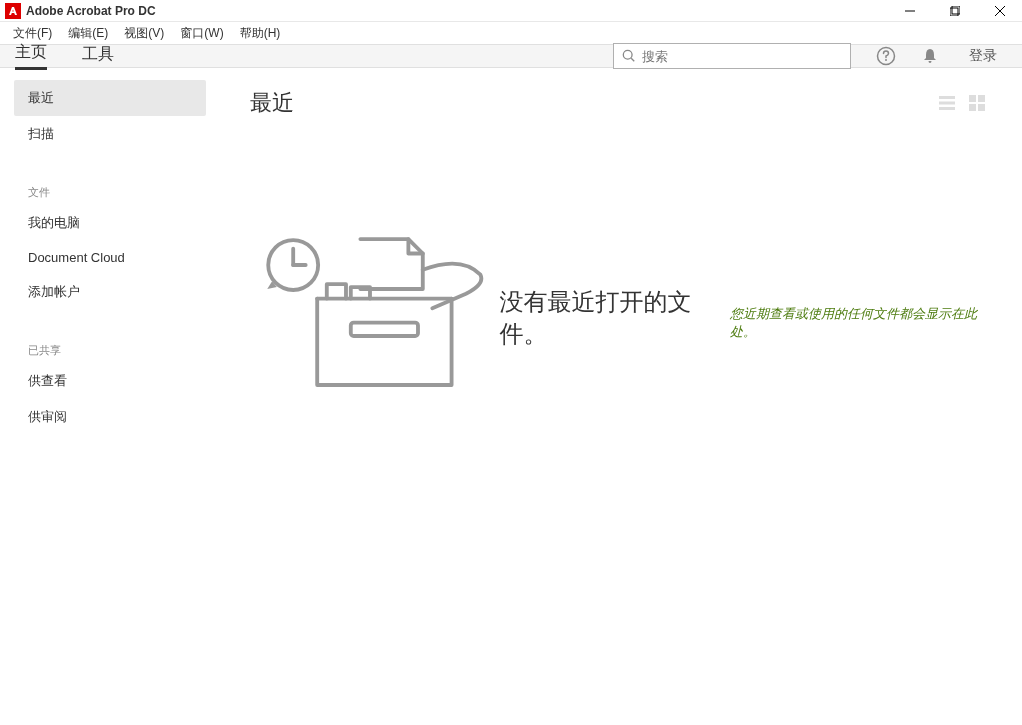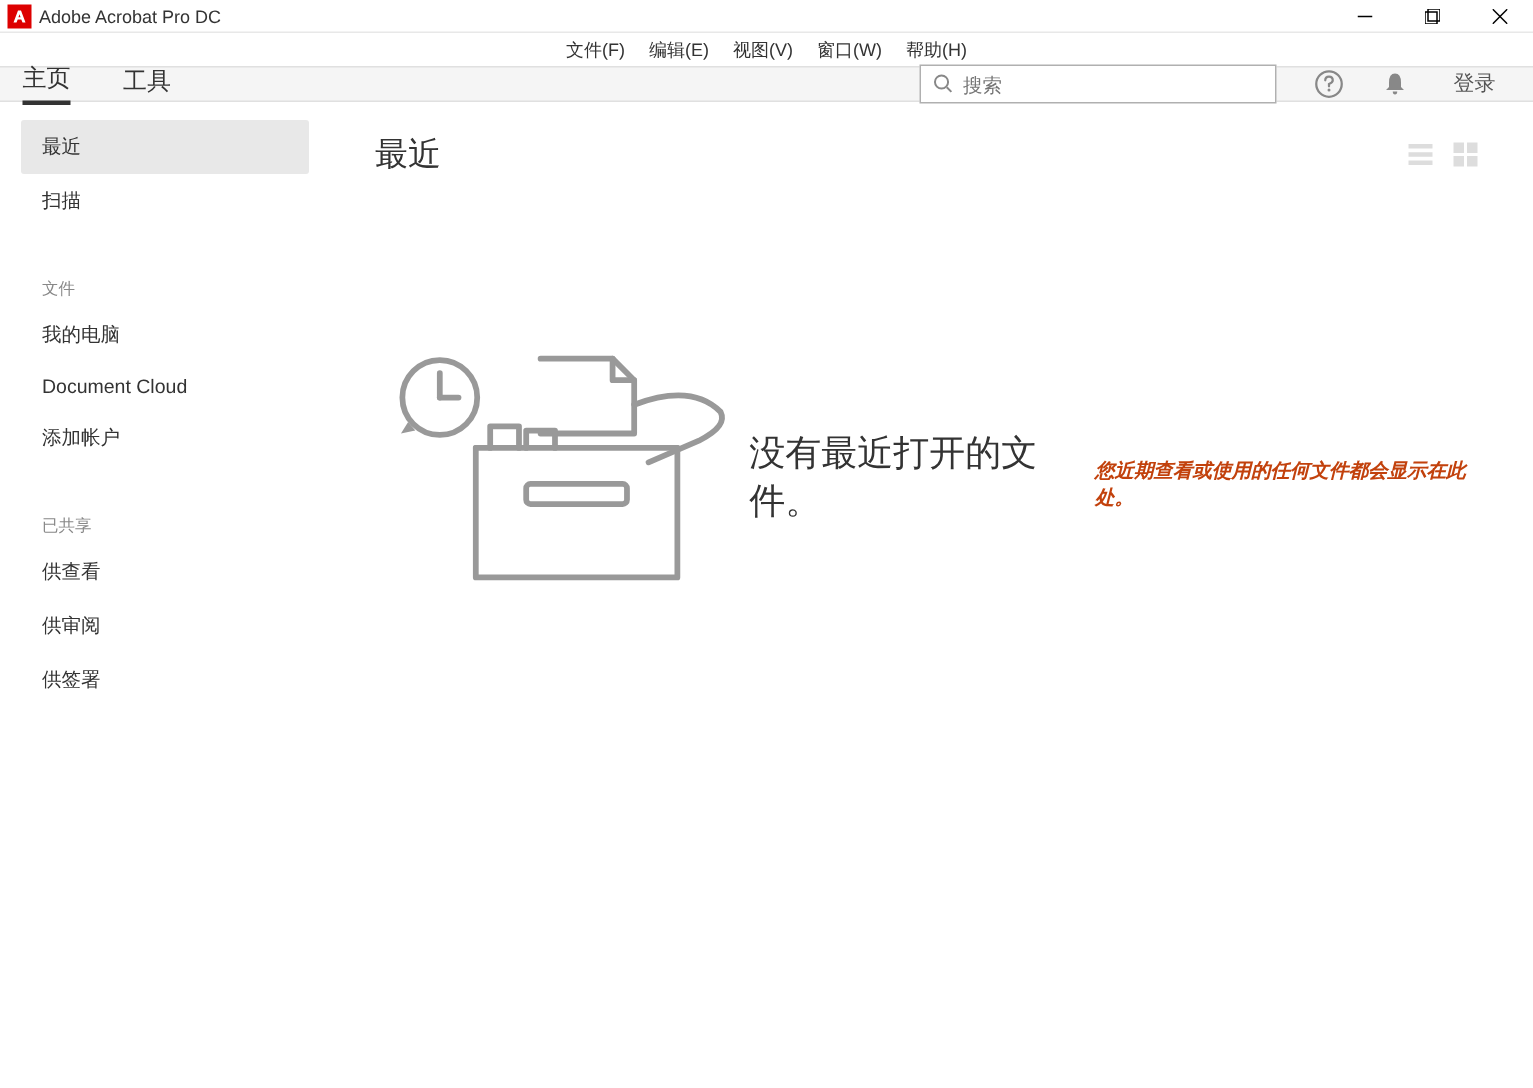--- a/index.html
+++ b/index.html
@@ -1,28 +1,28 @@
 <!DOCTYPE html>
 <html><head>
   <meta charset="utf-8">
   <style>
     * { margin: 0; padding: 0; box-sizing: border-box; font-family: "Microsoft YaHei", "Segoe UI", sans-serif; }
     body { width: 1022px; height: 725px; background: #fff; overflow: hidden; }
     
     
-    .titlebar { height: 22px; display: flex; align-items: center; background: #fff; border-bottom: 1px solid #e8e8e8; }
+    .titlebar { height: 22px; display: flex; align-items: center; background: #fff; border-bottom: 1px solid #e8e8e8; font-weight: bold; }
     .titlebar .app-icon { width: 16px; height: 16px; background: #d00; margin: 0 5px; display: flex; align-items: center; justify-content: center; }
     .titlebar .app-icon svg { width: 12px; height: 12px; }
     .titlebar .title { font-size: 12px; color: #333; }
     .titlebar .spacer { flex: 1; }
     .titlebar .winbtn { width: 45px; height: 22px; display: flex; align-items: center; justify-content: center; color: #000; }
     .titlebar .winbtn svg { width: 10px; height: 10px; }
     
     
-    .menubar { height: 22px; display: flex; align-items: center; padding: 0 5px; background: #fff; justify-content: center; }
+    .menubar { height: 22px; display: flex; align-items: center; padding: 0 5px; background: #fff; }
     .menubar .menu-item { font-size: 12px; color: #333; padding: 2px 8px; }
     
     
     .toolbar { height: 24px; display: flex; align-items: center; background: #f5f5f5; border-top: 1px solid #e0e0e0; border-bottom: 1px solid #e0e0e0; padding: 0 15px; }
     .toolbar .tab { font-size: 16px; color: #333; margin-right: 35px; padding-bottom: 4px; }
     .toolbar .tab.active { border-bottom: 3px solid #333; font-weight: 400; }
     .toolbar .spacer { flex: 1; }
     .toolbar .searchbox { width: 238px; height: 26px; border: 1px solid #b0b0b0; border-radius: 0; background: #fff; display: flex; align-items: center; padding: 0 8px; }
     .toolbar .searchbox svg { width: 14px; height: 14px; flex-shrink: 0; }
     .toolbar .searchbox input { border: none; outline: none; font-size: 13px; color: #666; margin-left: 6px; width: 100%; background: transparent; }
@@ -43,21 +43,21 @@
     .content { flex: 1; padding: 20px 30px; position: relative; }
     .content-header { display: flex; align-items: center; }
     .content-title { font-size: 22px; color: #333; }
     .content-header .spacer { flex: 1; }
     .view-toggle { display: flex; gap: 8px; margin-right: 4px; }
     .view-toggle .vbtn { width: 22px; height: 22px; display: flex; align-items: center; justify-content: center; color: #ddd; }
     
     .empty-state { display: flex; flex-direction: row; align-items: center; margin-top: 110px; }
     .empty-state .illustration { width: 260px; height: 170px; margin-bottom: 20px; }
     .empty-state .headline { font-size: 24px; color: #333; margin-bottom: 10px; }
-    .empty-state .subline { font-size: 13px; color: #c2410c; font-style: italic; font-weight: bold; }
+    .empty-state .subline { font-size: 13px; color: #4d7c0f; font-style: italic; }
   </style>
 </head>
 <body>
 
 <div class="titlebar">
   <div class="app-icon">
     <svg viewBox="0 0 12 12">
         <path d="M2 10 L5 2 L7 2 L10 10 L8 10 L7.2 8 L4.8 8 L4 10 Z M5.3 6.5 L6.7 6.5 L6 4.5 Z" fill="#fff"></path>
       </svg>
   </div>
@@ -123,21 +123,20 @@
     <div class="item">扫描</div>
     <div class="section-gap"></div>
     <div class="section-header">文件</div>
     <div class="item">我的电脑</div>
     <div class="item">Document Cloud</div>
     <div class="item">添加帐户</div>
     <div class="section-gap"></div>
     <div class="section-header">已共享</div>
     <div class="item">供查看</div>
     <div class="item">供审阅</div>
-    <div class="item">供签署</div>
   </div>
 
   <div class="content">
     <div class="content-header">
       <div class="content-title">最近</div>
       <div class="spacer"></div>
       <div class="view-toggle">
         <div class="vbtn">
           <svg width="20" height="20" viewBox="0 0 20 20">
               <rect x="2" y="3" width="16" height="3" fill="#ddd"></rect>

